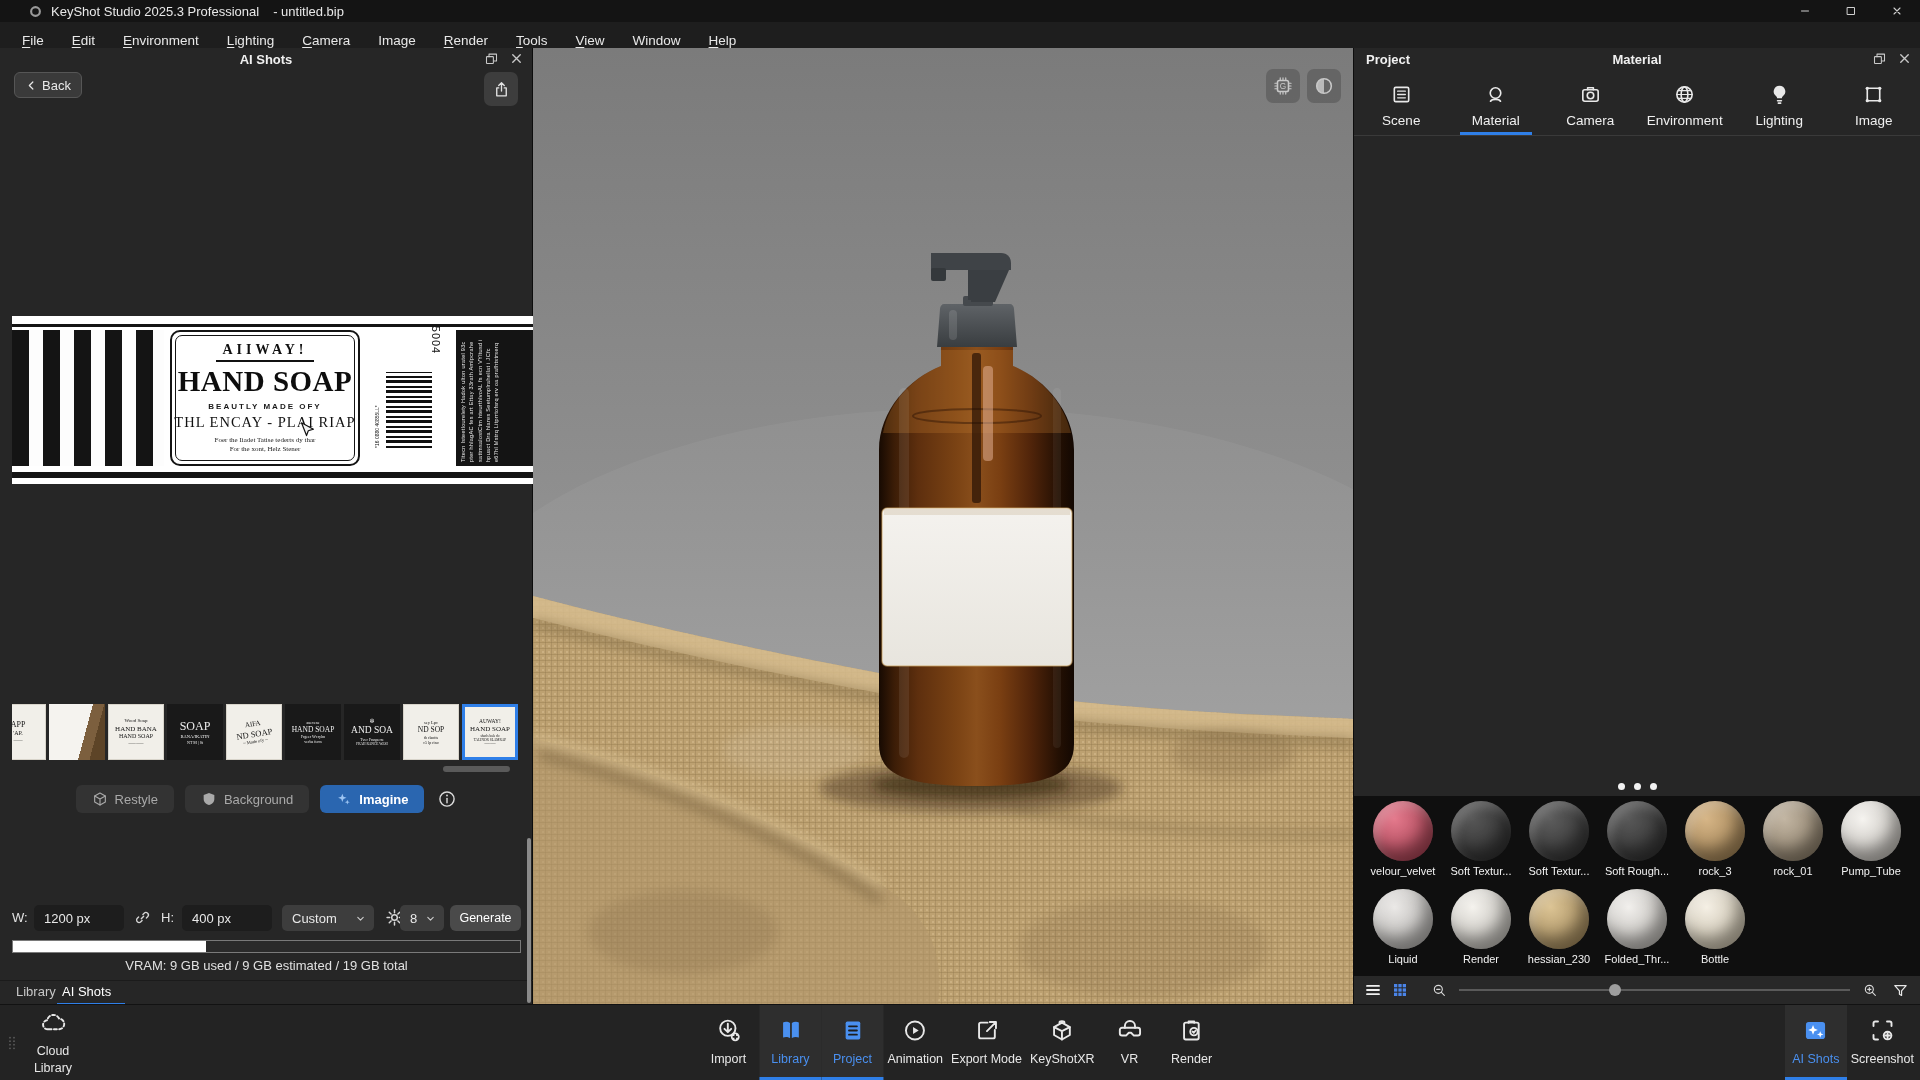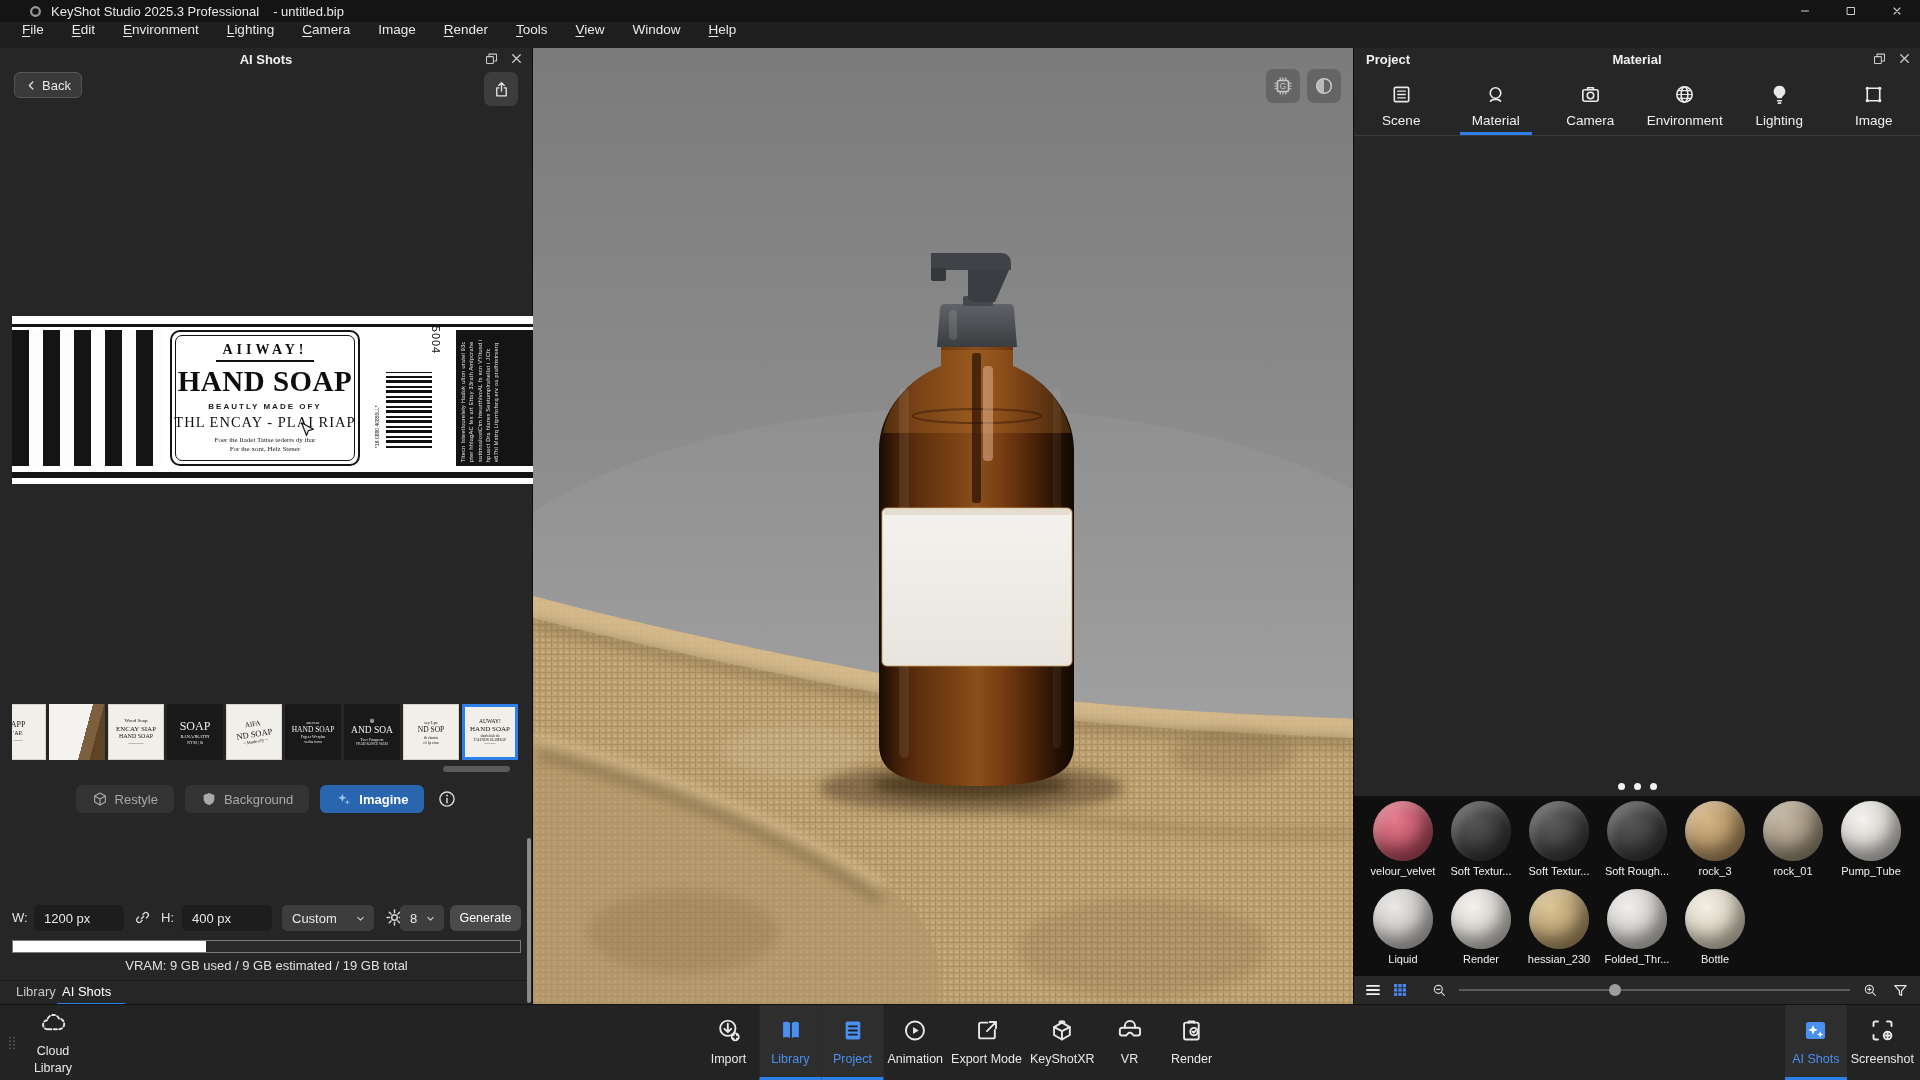--- a/index.html
+++ b/index.html
@@ -11,21 +11,21 @@
   
   #titlebar { position:absolute; top:0; left:0; width:1920px; height:22px; background:#141414;
     display:flex; align-items:center; font-size:13px; color:#e8e8e8; }
   #app-logo { width:15px; height:15px; margin:0 8px 0 28px; }
   #win-controls { position:absolute; right:0; top:0; height:22px; display:flex; }
   .winbtn { width:46px; height:22px; display:flex; align-items:center; justify-content:center; color:#cfcfcf; }
   .winbtn .icon { width:12px; height:12px; }
 
   
   #menubar { position:absolute; top:22px; left:0; width:1920px; height:26px; background:#1e1e1e;
-    display:flex; align-items:flex-start; padding-left:8px; }
+    display:flex; align-items:flex-end; padding-left:8px; }
   .menu-item { padding:0 14px; font-size:13.5px; color:#e8e8e8; }
   .menu-item u { text-decoration:underline; text-underline-offset:2px; }
 
   
   #main { position:absolute; top:48px; left:0; width:1920px; height:956px; display:flex; }
   #left-panel  { position:relative; width:533px; height:956px; background:#262626; border-right:1px solid #0d0d0d; }
   #viewport    { position:relative; width:820px; height:956px; overflow:hidden; }
   #right-panel { position:relative; width:567px; height:956px; background:#262626; border-left:1px solid #0d0d0d; }
 
   
@@ -285,21 +285,21 @@
               <div class="tl" style="font-size: 6px;">'AP.</div>
               <div class="tl" style="font-size: 5px;">⸺</div>
             </div>
           </div>
           <div class="thumb photo">
             <div class=""></div>
           </div>
           <div class="thumb light">
             <div class="">
               <div class="tl" style="font-size: 5px;">Wood Soap</div>
-              <div class="tl" style="font-size: 7px;">ENCAY SIAP</div>
+              <div class="tl" style="font-size: 7px;">HAND BANA</div>
               <div class="tl" style="font-size: 6px;">HAND SOAP</div>
               <div class="tl" style="font-size: 4px;">⸺⸺</div>
             </div>
           </div>
           <div class="thumb dark">
             <div class="">
               <div class="tl" style="font-size: 12px;">SOAP</div>
               <div class="tl" style="font-size: 4.5px;">BANA/IKATIN</div>
               <div class="tl" style="font-size: 4px;">NT M  |  St</div>
             </div>

